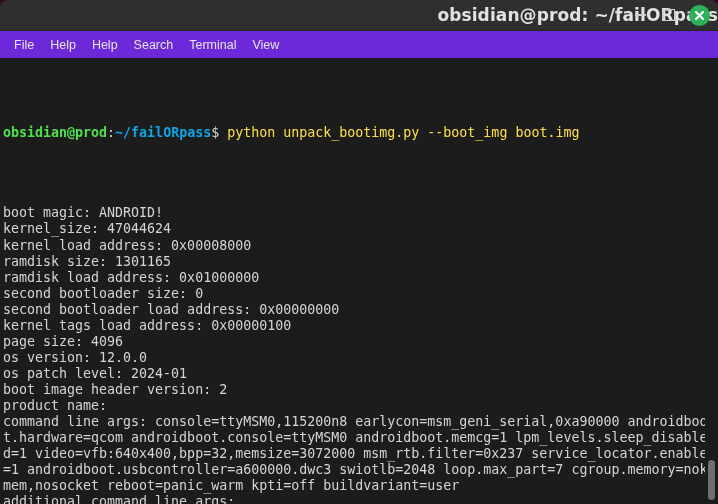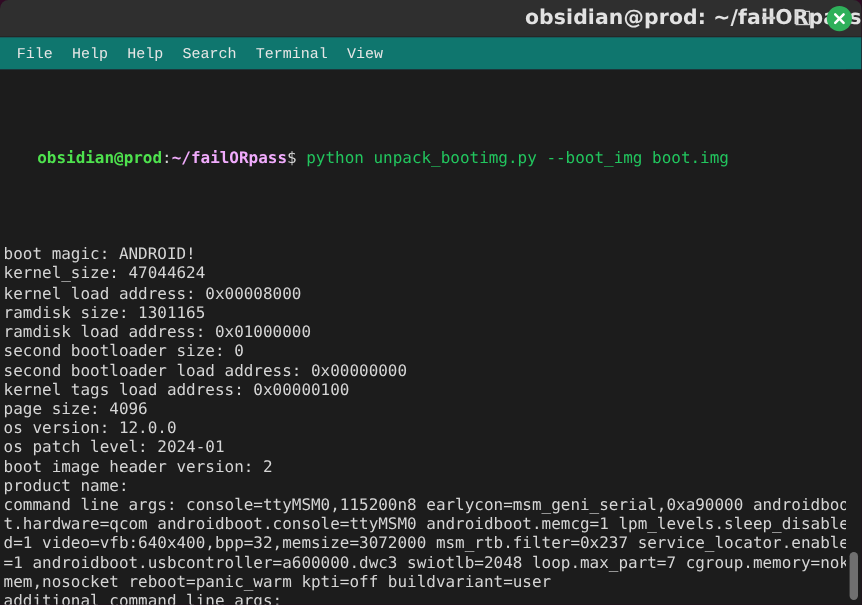--- a/index.html
+++ b/index.html
@@ -86,25 +86,25 @@
     align-items: center;
     justify-content: center;
     position: relative;
   }
   .closebtn svg { display: block; }
 
   
   .menubar {
     height: 27px;
     flex: 0 0 27px;
-    background: #0f766e;
+    background: #6d28d9;
     display: flex;
     align-items: center;
     padding-left: 6px;
-    font-family: Liberation Mono, monospace;
+    font-family: Liberation Sans, sans-serif;
     font-size: 12.5px;
     color: #e6e6e6;
   }
   .menu-item {
     padding: 3px 8px;
     white-space: nowrap;
     cursor: default;
   }
 
   
@@ -120,24 +120,24 @@
     padding: 3px 0 0 3px;
     font-family: "DejaVu Sans Mono", monospace;
     font-size: 13.3px;
     line-height: 16.05px;
     color: #d5d5d5;
     white-space: pre;
     overflow: hidden;
   }
   .line { height: 16.05px; }
 
-  .u   { color: #4ee24e; font-weight: bold; margin-left: 28px; }   
-  .p   { color: #f0abfc; font-weight: bold; }   
+  .u   { color: #4ee24e; font-weight: bold; }   
+  .p   { color: #0ea5e9; font-weight: bold; }   
   .sep { color: #d5d5d5; }
-  .cmd { color: #22c55e; margin-top: 36px; }
+  .cmd { color: #fde047; margin-top: 36px; }
 
   
   .scrollbar {
     position: absolute;
     right: 0;
     top: 0;
     bottom: 0;
     width: 13px;
     background: #1c1c1c;
   }

